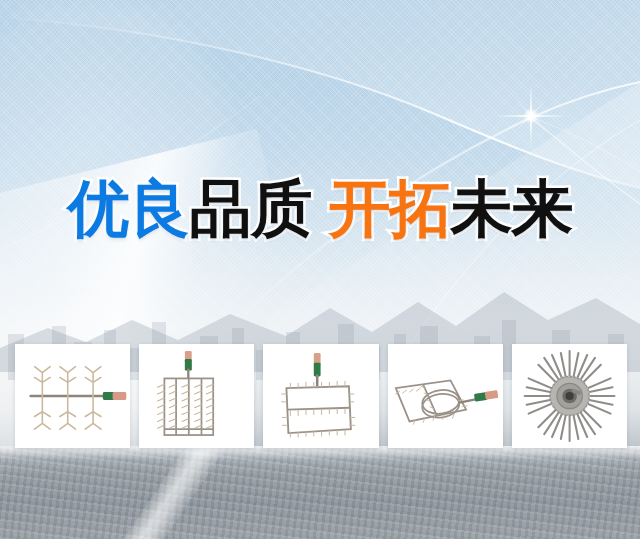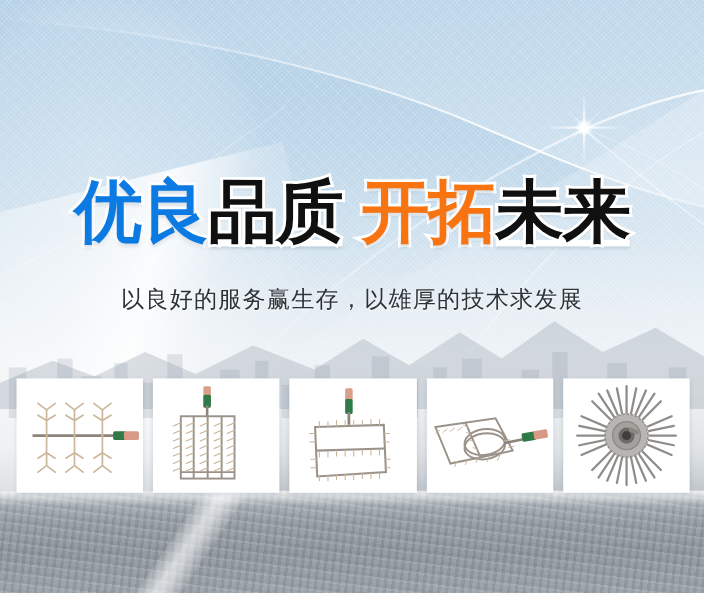--- a/index.html
+++ b/index.html
@@ -91,23 +91,24 @@
     text-align:center; white-space:nowrap;
     font-family:"DejaVu Sans", sans-serif;
     font-size:62px; font-weight:bold; line-height:1;
     letter-spacing:-1px;
   }
   .headline span {
     display:inline-block;
     -webkit-text-stroke:5px #ffffff;
     paint-order:stroke fill;
     text-shadow:0 2px 3px rgba(120,140,160,.28);
+    margin-top:16px;
   }
   .h-blue  { color:#0b7ae2; }
-  .h-dark  { color:#101010;text-decoration:underline; }
+  .h-dark  { color:#101010; }
   .h-orange{ color:#f87410;text-align:right; }
   .h-gap   { width:17px; -webkit-text-stroke:0 !important; }
 
   
   .subtitle {
     position:absolute; left:0; top:258px; width:640px;
     text-align:center; white-space:nowrap;
     font-family:"DejaVu Sans", sans-serif;
     font-size:21px; color:#2d3338; letter-spacing:1.1px;
     text-shadow:0 1px 2px rgba(255,255,255,.85);
@@ -212,21 +213,20 @@
   <div class="ground">
     <div class="speckle"></div>
     <div class="stripe"></div>
     <div class="hl"></div>
   </div>
 
   <div class="headline">
     <span class="h-blue">优良</span><span class="h-dark">品质</span><span class="h-gap">&nbsp;</span><span class="h-orange">开拓</span><span class="h-dark">未来</span>
   </div>
 
-  <div class="subtitle">以良好的服务赢生存，以雄厚的技术求发展</div>
 
   <div class="cards">
 
     <div class="card">
       <svg viewBox="0 0 118 104">
         <g fill="none" stroke-width="1.6" stroke-linecap="round">
           <line x1="16" y1="52" x2="92" y2="52" class="metal-d" stroke-width="2.6"></line>
           <g class="tine">
             <path d="M28,52 L28,28 M28,28 L20,22 M28,28 L36,22 M28,38 L20,33 M28,38 L36,33"></path>
             <path d="M28,52 L28,80 M28,80 L20,86 M28,80 L36,86 M28,68 L20,73 M28,68 L36,73"></path>

